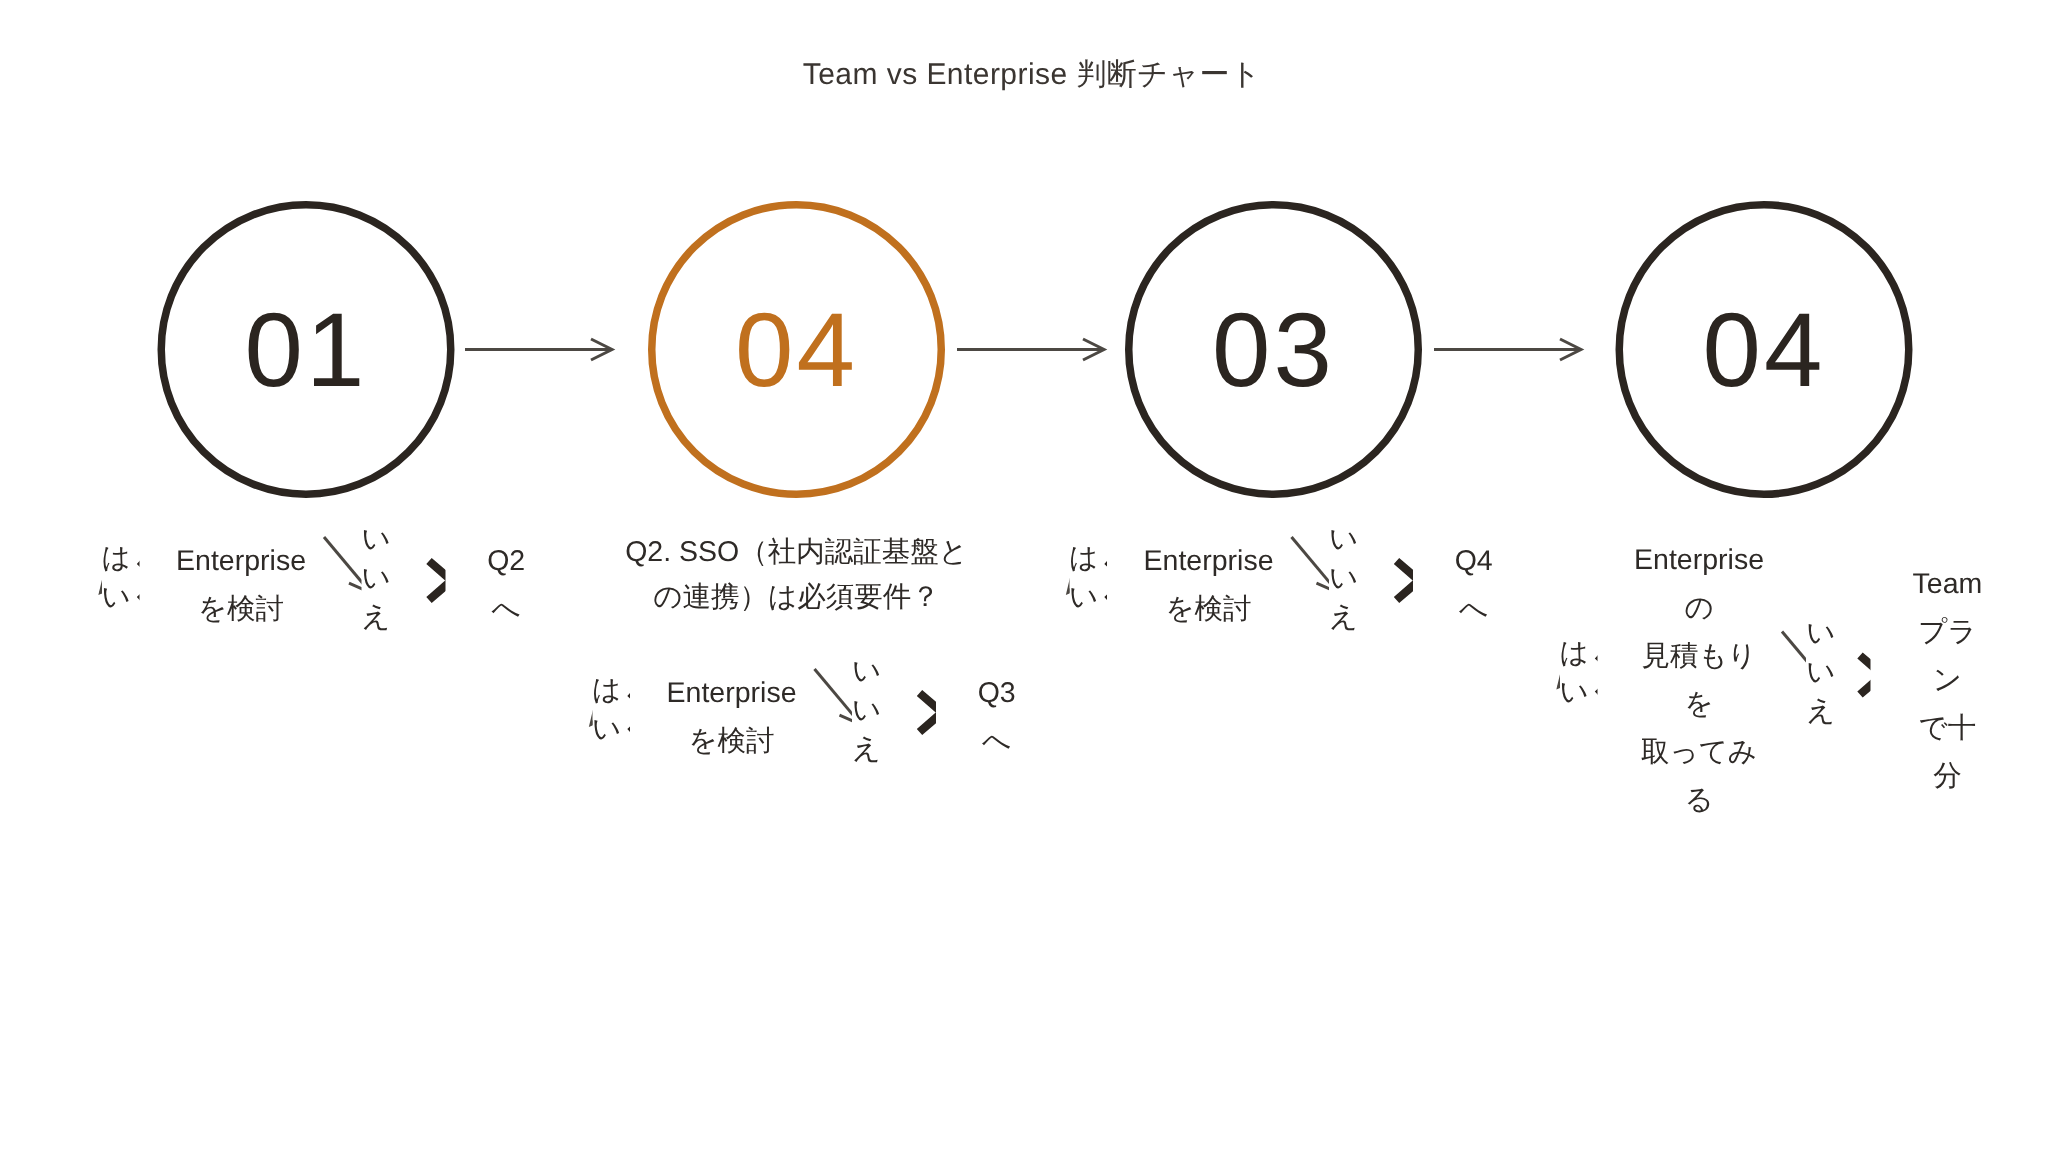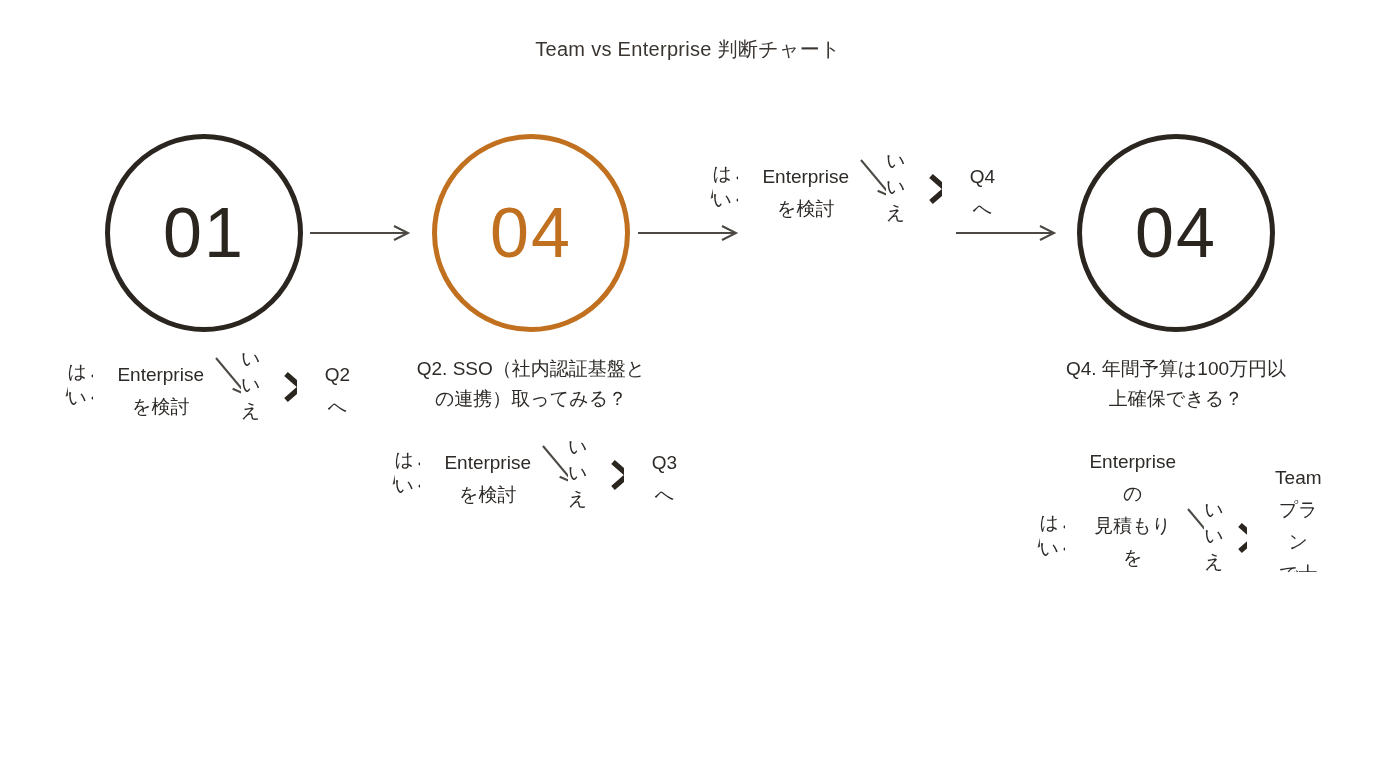--- a/index.html
+++ b/index.html
@@ -87,21 +87,21 @@
         <div class="outcome">Q2 へ</div>
       </div>
     </div>
   </div>
 
   <div class="col col2">
     <div class="circle highlight">
       <span class="num">04</span>
     </div>
     <div class="question">Q2. SSO（社内認証基盤と
-の連携）取ってみる？</div>
+の連携）は必須要件？</div>
     <div class="branches">
       <div class="branch">
         <svg width="56" height="56">
           <line x1="44" y1="5" x2="13" y2="42" class="arrow-stroke" marker-end="url(#ah)"></line>
         </svg>
         <div class="blabel">はい</div>
         <svg class="chev" width="26" height="32">
           <path d="M6,3 L21,16 L6,29" class="chev-stroke"></path>
         </svg>
         <div class="outcome">Enterprise
@@ -114,20 +114,23 @@
         <div class="blabel">いいえ</div>
         <svg class="chev" width="26" height="32">
           <path d="M6,3 L21,16 L6,29" class="chev-stroke"></path>
         </svg>
         <div class="outcome">Q3 へ</div>
       </div>
     </div>
   </div>
 
   <div class="col col3">
+    <div class="circle">
+      <span class="num">03</span>
+    </div>
     <div class="branches">
       <div class="branch">
         <svg width="56" height="56">
           <line x1="44" y1="5" x2="13" y2="42" class="arrow-stroke" marker-end="url(#ah)"></line>
         </svg>
         <div class="blabel">はい</div>
         <svg class="chev" width="26" height="32">
           <path d="M6,3 L21,16 L6,29" class="chev-stroke"></path>
         </svg>
         <div class="outcome">Enterprise
@@ -143,22 +146,20 @@
         </svg>
         <div class="outcome">Q4 へ</div>
       </div>
     </div>
   </div>
 
   <div class="col col4">
     <div class="circle">
       <span class="num">04</span>
     </div>
-    <div class="question">Q4. 年間予算は100万円以
-上確保できる？</div>
     <div class="branches">
       <div class="branch">
         <svg width="56" height="56">
           <line x1="44" y1="5" x2="13" y2="42" class="arrow-stroke" marker-end="url(#ah)"></line>
         </svg>
         <div class="blabel">はい</div>
         <svg class="chev" width="26" height="32">
           <path d="M6,3 L21,16 L6,29" class="chev-stroke"></path>
         </svg>
         <div class="outcome">Enterprise の

